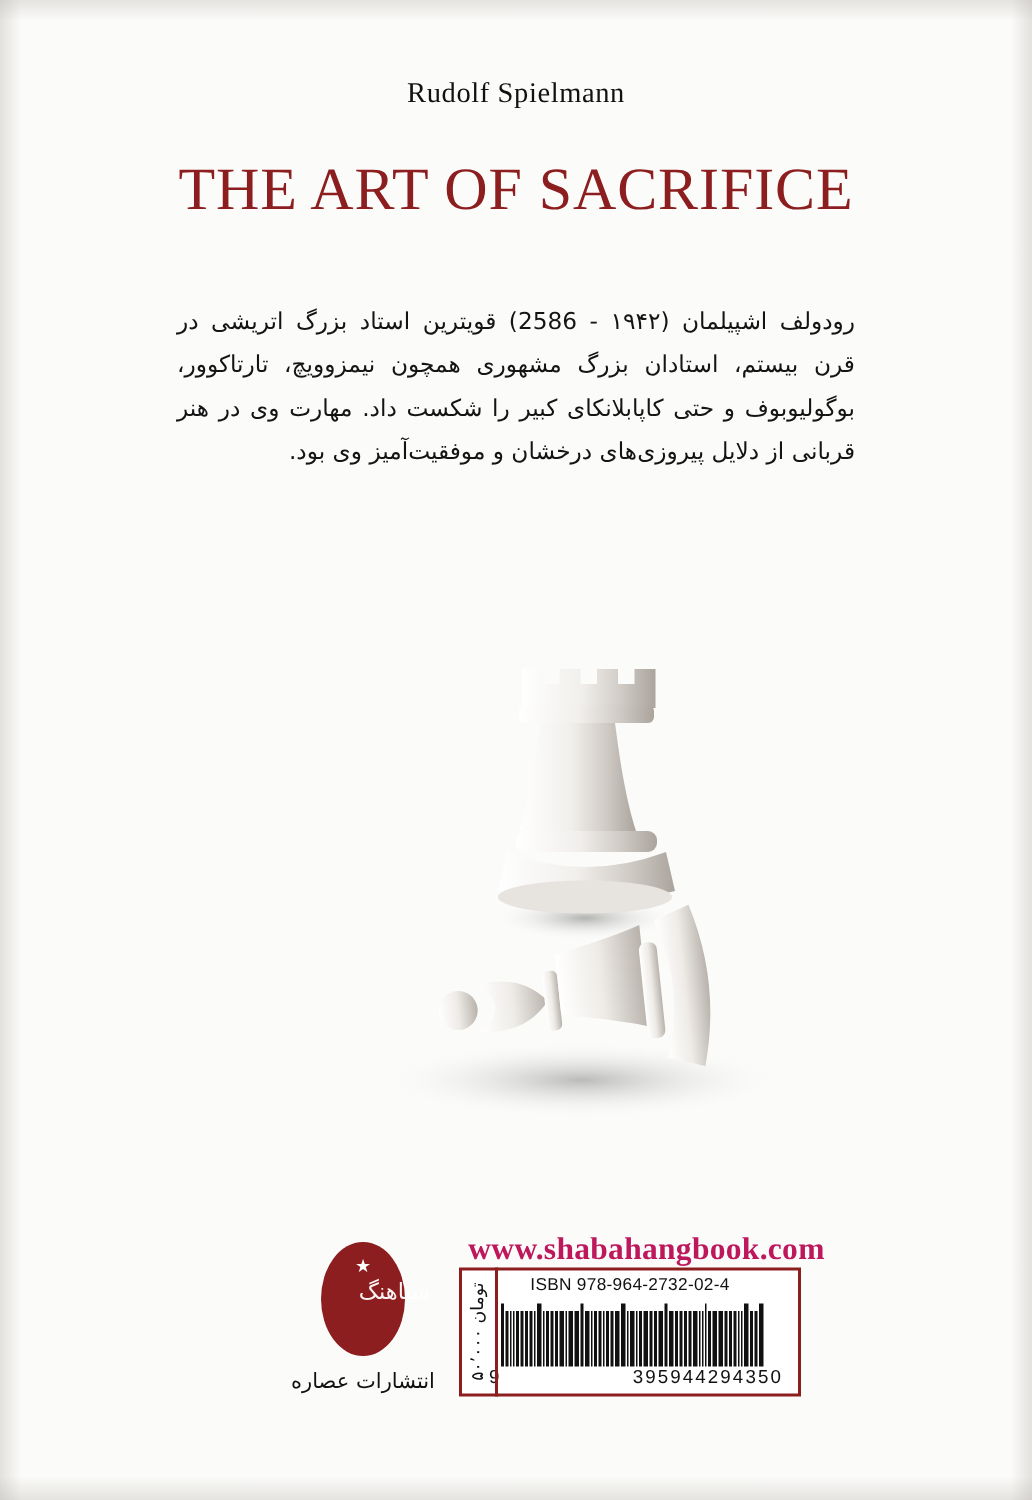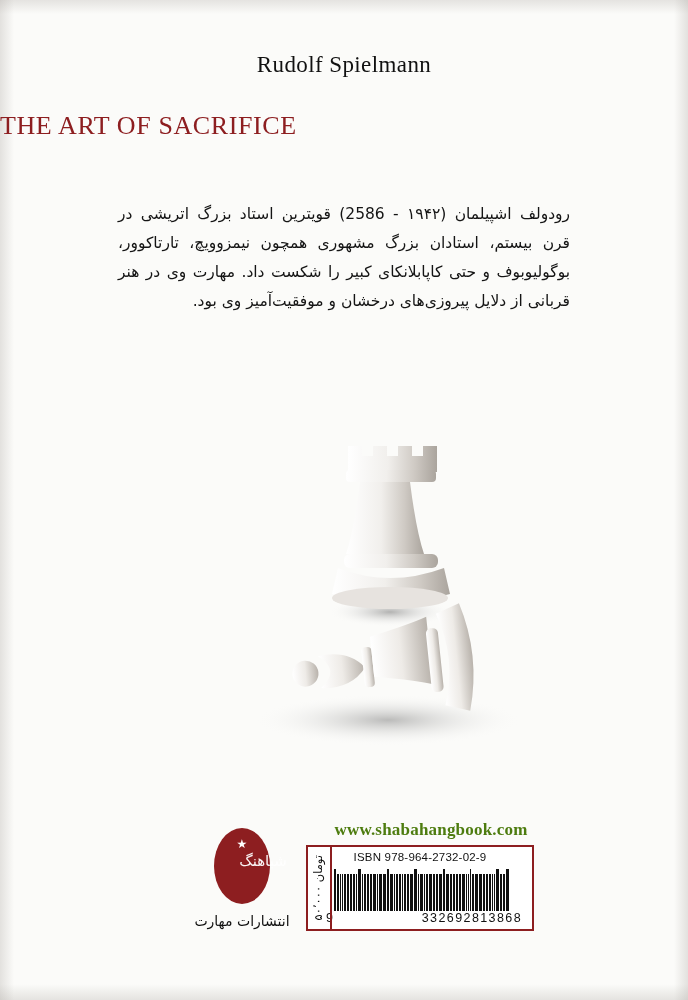--- a/index.html
+++ b/index.html
@@ -32,33 +32,33 @@
       linear-gradient(to bottom, rgba(170,165,160,0.28) 0px, rgba(255,255,255,0) 14px),
       linear-gradient(to top, rgba(170,165,160,0.28) 0px, rgba(255,255,255,0) 16px);
   }
 
   .author {
     position: absolute;
     top: 52px;
     left: 0;
     width: 688px;
     text-align: center;
-    font-size: 23px;
+    font-size: 19px;
     letter-spacing: 0.4px;
     color: #111111;
     font-family: "Liberation Serif", serif;
   }
   .title {
     position: absolute;
     top: 104px;
     left: 0;
     width: 688px;
-    text-align: left;
+    text-align: center;
     color: #8d1e20;
-    font-size: 26px;
+    font-size: 40px;
     line-height: 44px;
     letter-spacing: 0.6px;
     font-family: "Liberation Serif", serif;
   }
   .title .line2 { display: block; }
 
   .blurb {
     position: absolute;
     top: 200px;
     right: 118px;
@@ -82,22 +82,22 @@
     height: 380px;
   }
   .piece-svg { position: absolute; }
 
   .web {
     position: absolute;
     left: 306px;
     top: 820px;
     width: 250px;
     text-align: center;
-    color: #4d7c0f;
-    font-size: 17px;
+    color: #be185d;
+    font-size: 21px;
     font-weight: bold;
     font-family: "Liberation Serif", serif;
     letter-spacing: 0.2px;
   }
 
   
   .barcode-box {
     position: absolute;
     left: 306px;
     top: 845px;
@@ -271,21 +271,21 @@
         <path d="M140 80 q-8 40 -14 58 h68 q-6 -18 -14 -58 z" fill="url(#gw2)"></path>
         <rect x="118" y="136" width="64" height="12" rx="5" fill="url(#gw2)"></rect>
         <path d="M104 148 q46 16 92 0 l8 24 q-54 16 -108 0 z" fill="url(#gw2)"></path>
       </g>
     </svg>
   </div>
 
   <div class="web">www.shabahangbook.com</div>
 
   <div class="barcode-box">
-    <div class="isbn-text">ISBN 978-964-2732-02-9</div>
+    <div class="isbn-text">ISBN 978-964-2732-02-4</div>
     <div class="bars">
         <i style="width: 2px; height: 100%;"></i>
         <i style="width: 2px; height: 88%;"></i>
         <i style="width: 1px; height: 88%;"></i>
         <i style="width: 1px; height: 88%;"></i>
         <i style="width: 2px; height: 88%;"></i>
         <i style="width: 2px; height: 88%;"></i>
         <i style="width: 2px; height: 88%;"></i>
         <i style="width: 2px; height: 88%;"></i>
         <i style="width: 1px; height: 88%;"></i>
@@ -334,28 +334,28 @@
         <i style="width: 2px; height: 88%;"></i>
         <i style="width: 1px; height: 88%;"></i>
         <i style="width: 1px; height: 88%;"></i>
         <i style="width: 3px; height: 100%;"></i>
         <i style="width: 2px; height: 88%;"></i>
         <i style="width: 2px; height: 88%;"></i>
         <i style="width: 3px; height: 100%;"></i>
       </div>
     <div class="barcode-digits">
       <span>9</span>
-      <span>332692813868</span>
+      <span>395944294350</span>
     </div>
   </div>
   <div class="price-strip">
     <span>۵۰٬۰۰۰ تومان</span>
   </div>
 
   <div class="logo-wrap">
     <div class="logo-oval">
       <div class="logo-star">★</div>
       <div class="logo-mark">شباهنگ</div>
     </div>
-    <div class="publisher">انتشارات مهارت</div>
+    <div class="publisher">انتشارات عصاره</div>
   </div>
 
 </div>
 
 </body></html>

